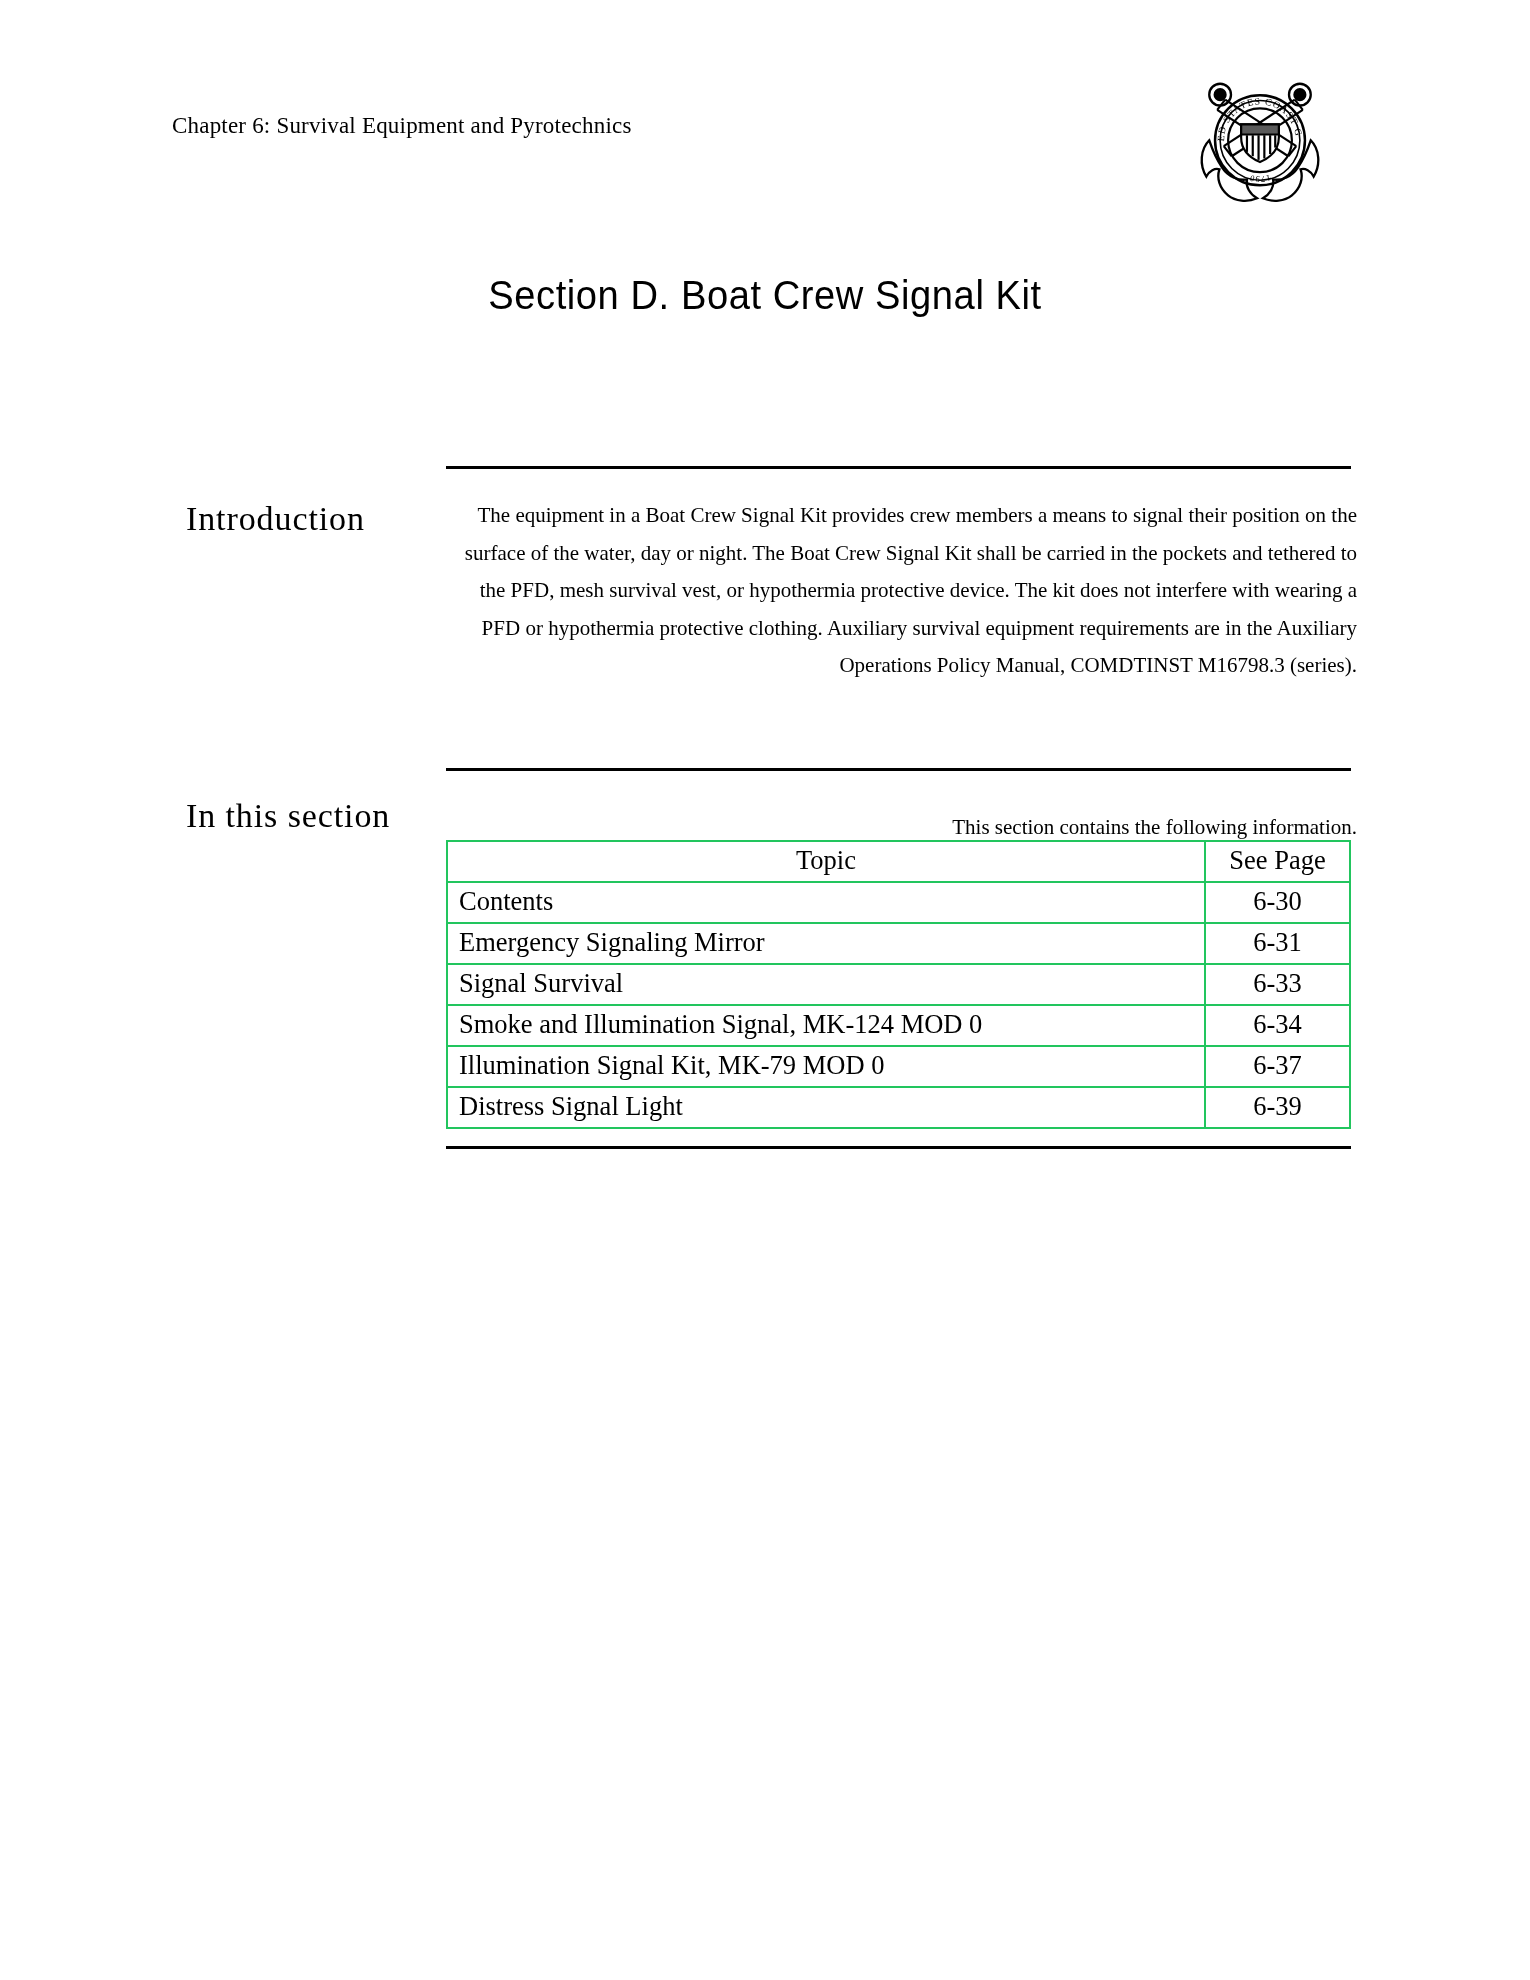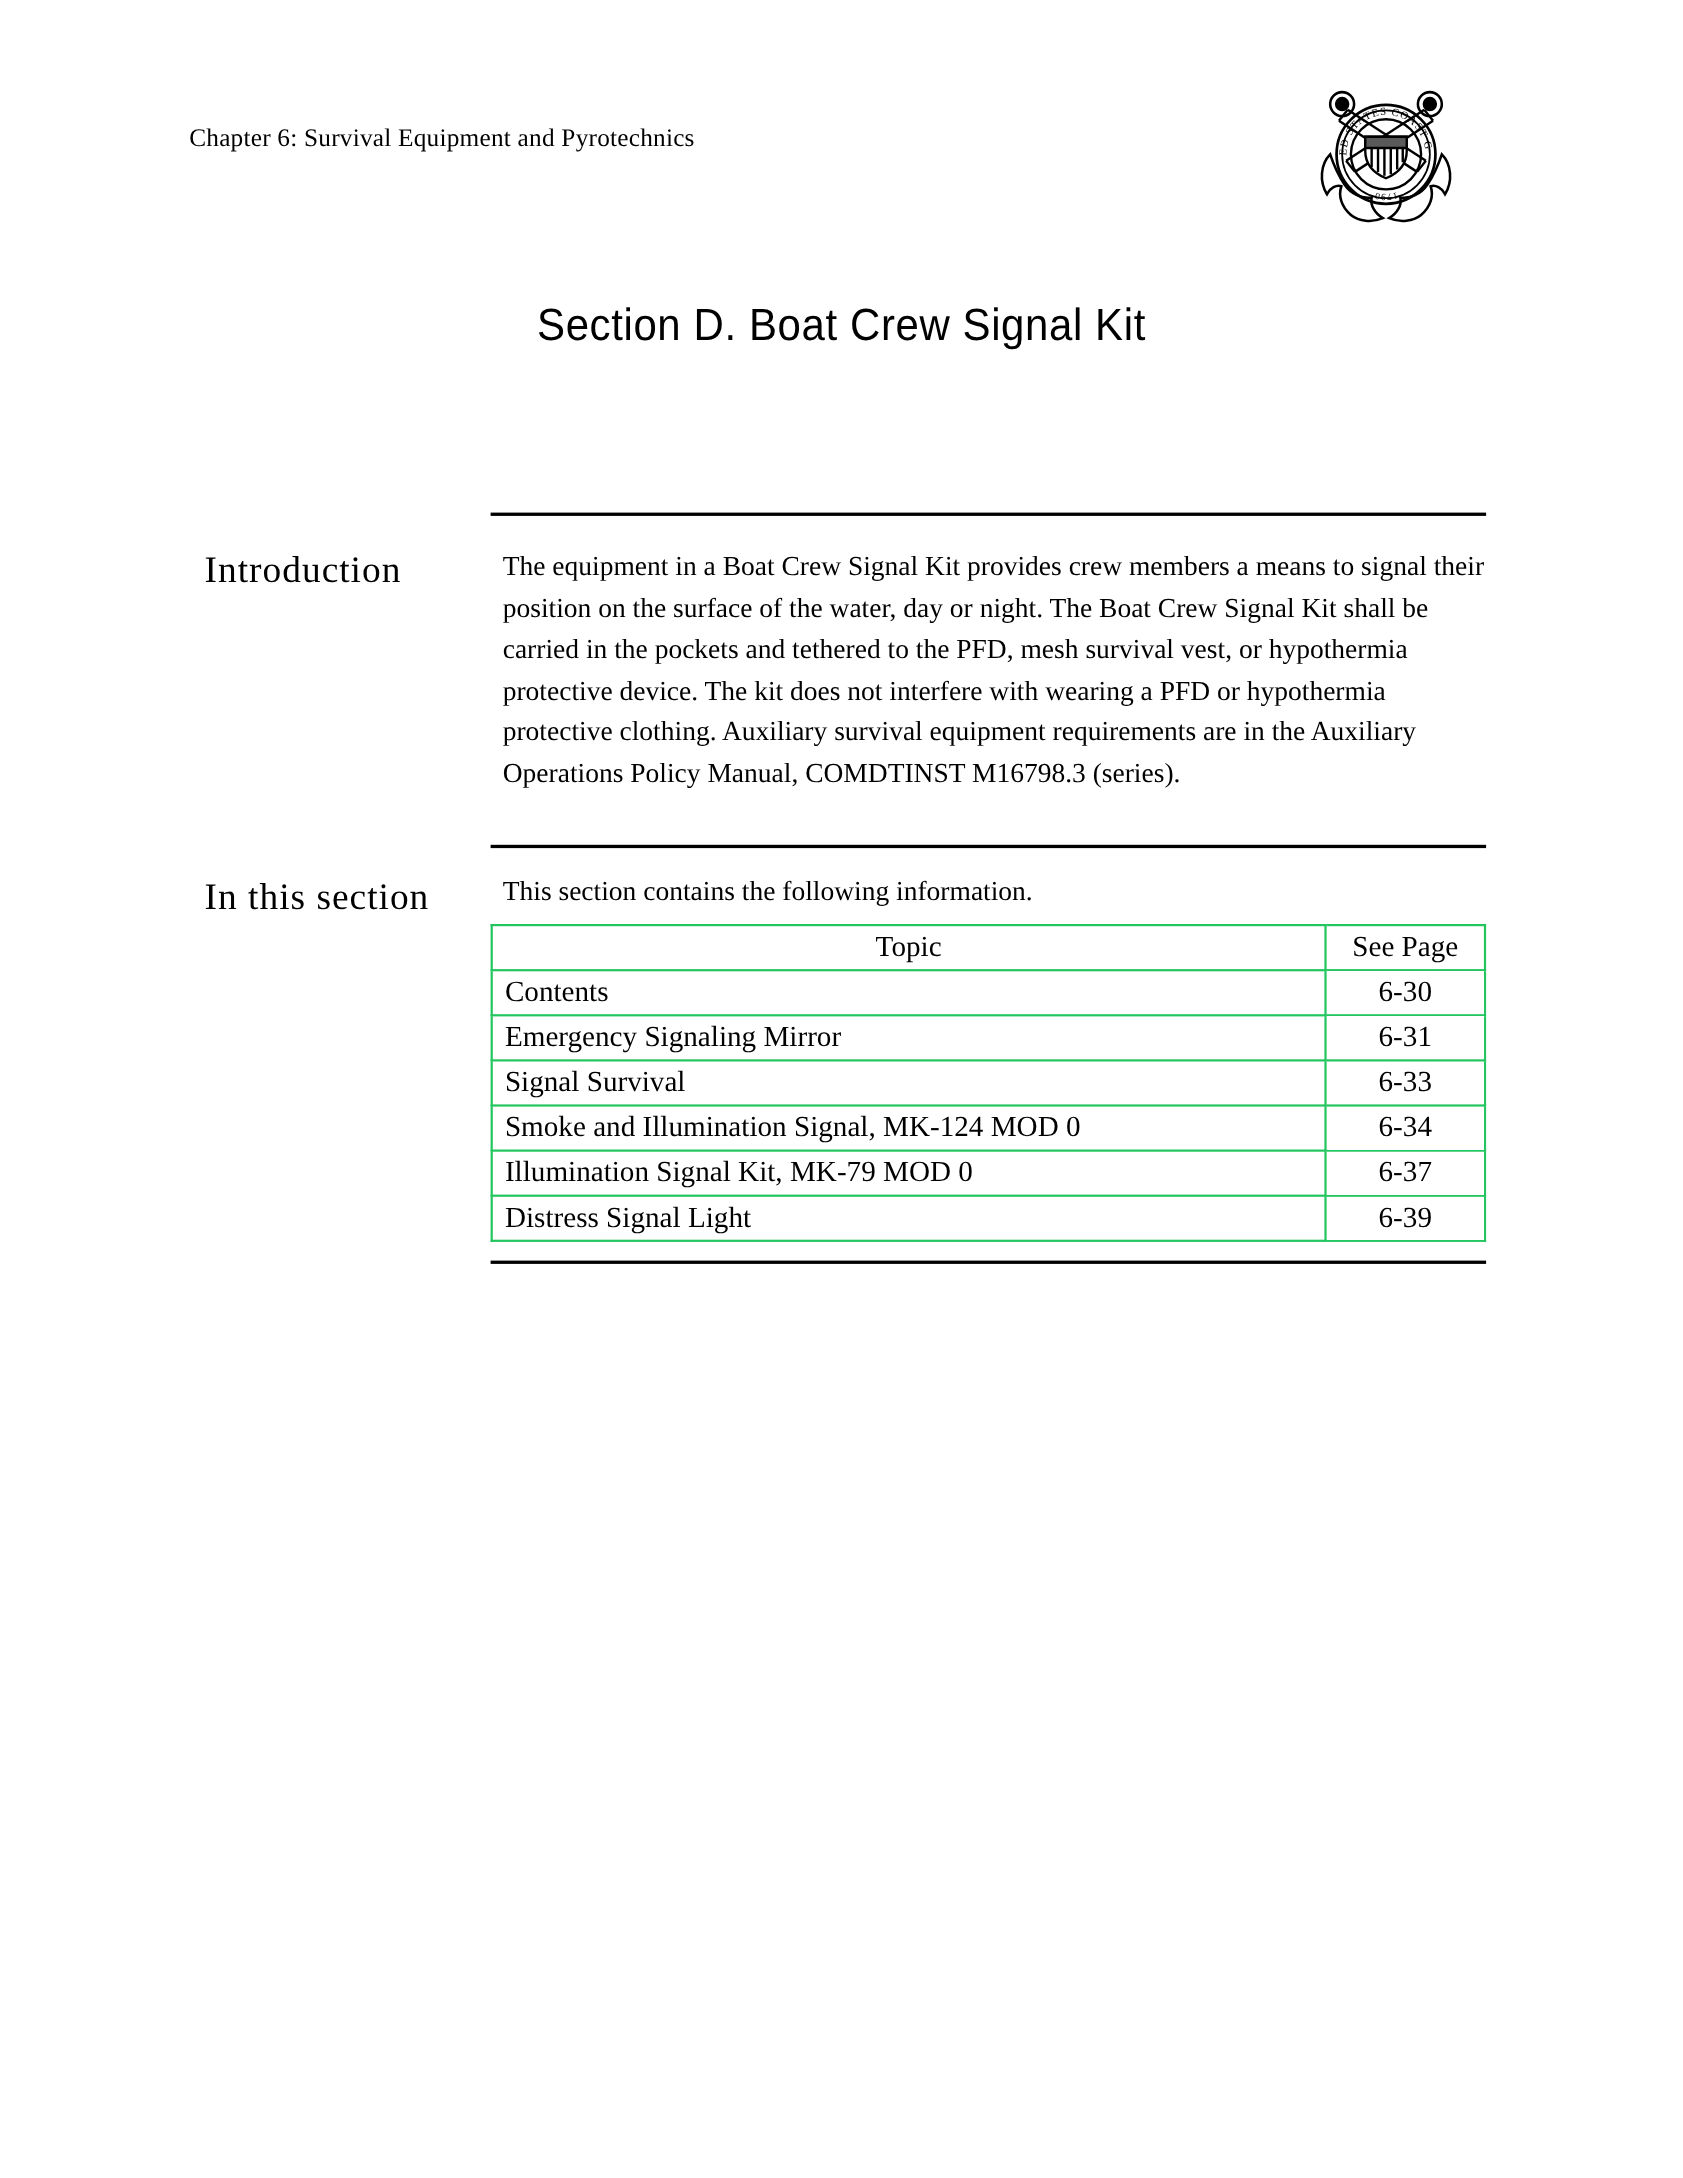--- a/index.html
+++ b/index.html
@@ -75,26 +75,26 @@
   }
   .label-intro   { top: 500px; }
   .label-section { top: 797px; }
 
   
   .body-block {
     position: absolute;
     left: 457px;
     width: 900px;
     font-family: "Liberation Serif", "DejaVu Serif", serif;
-    font-size: 25px;
+    font-size: 21px;
     line-height: 37.5px;
-    text-align: left;
+    text-align: right;
   }
   .intro-body   { top: 497px; }
-  .section-body { top: 792px; }
+  .section-body { top: 809px; }
   .intro-body p { margin: 0; }
 
   
   .toc-table {
     position: absolute;
     left: 446px;
     top: 840px;
     width: 905px;
     border-collapse: collapse;
     font-family: "Liberation Serif", "DejaVu Serif", serif;

